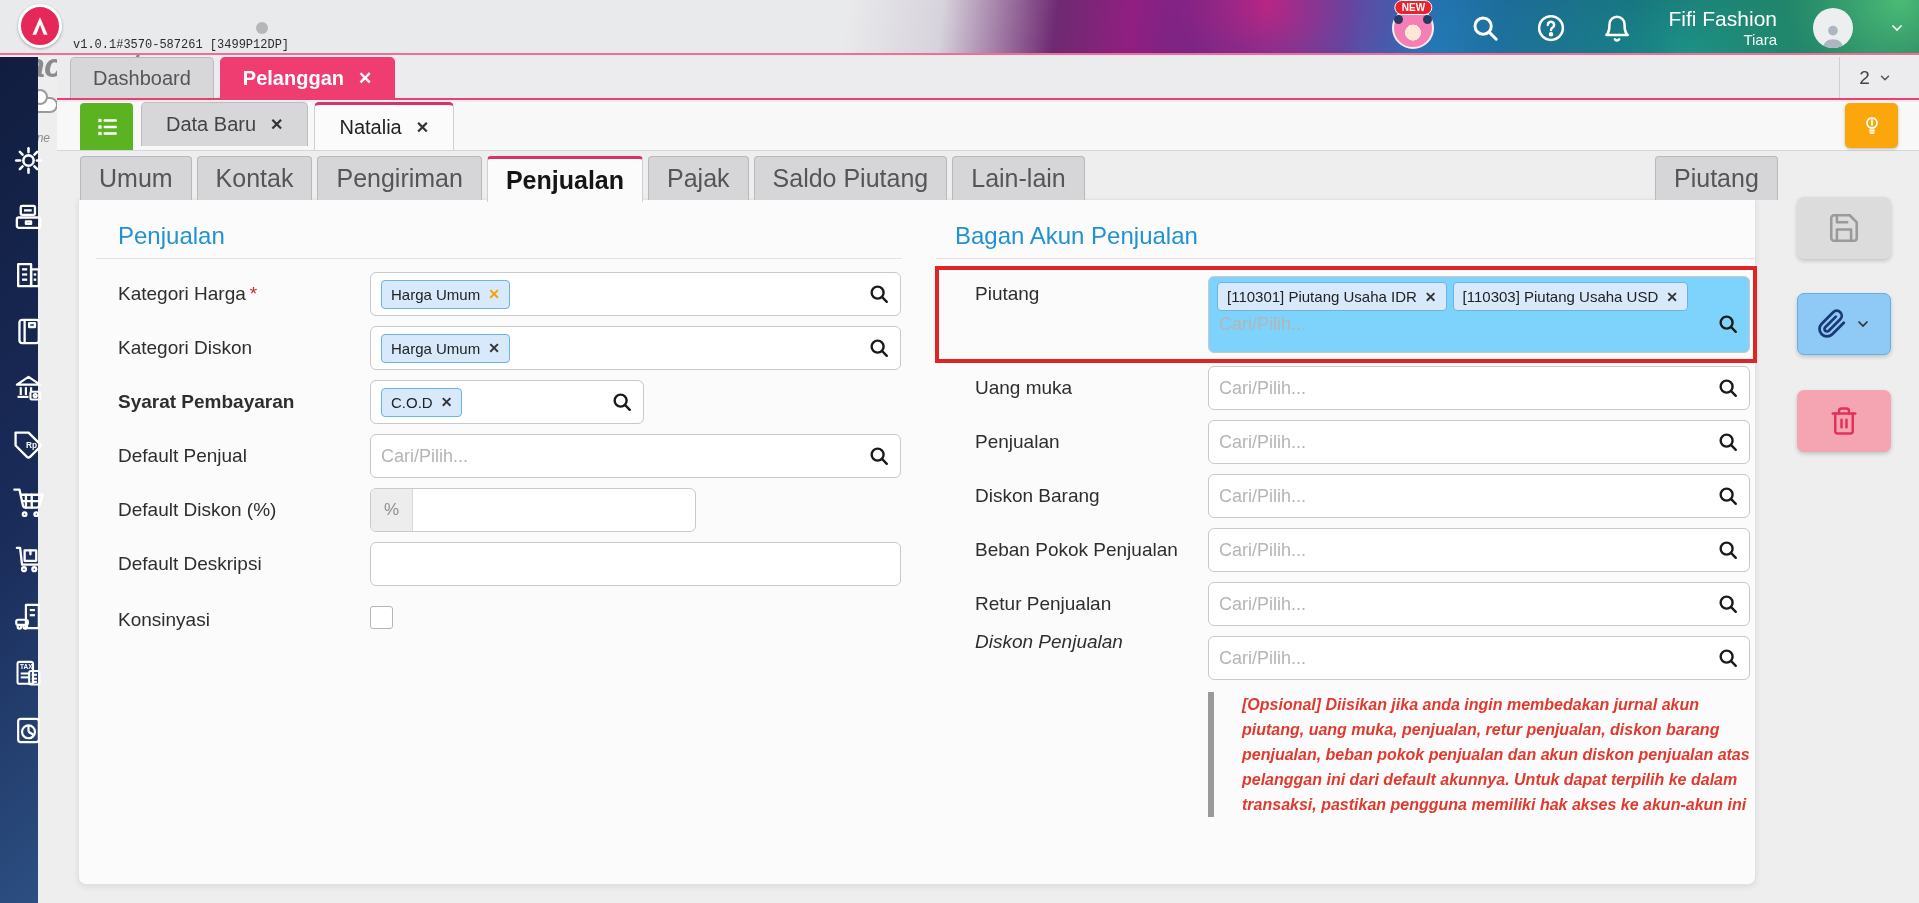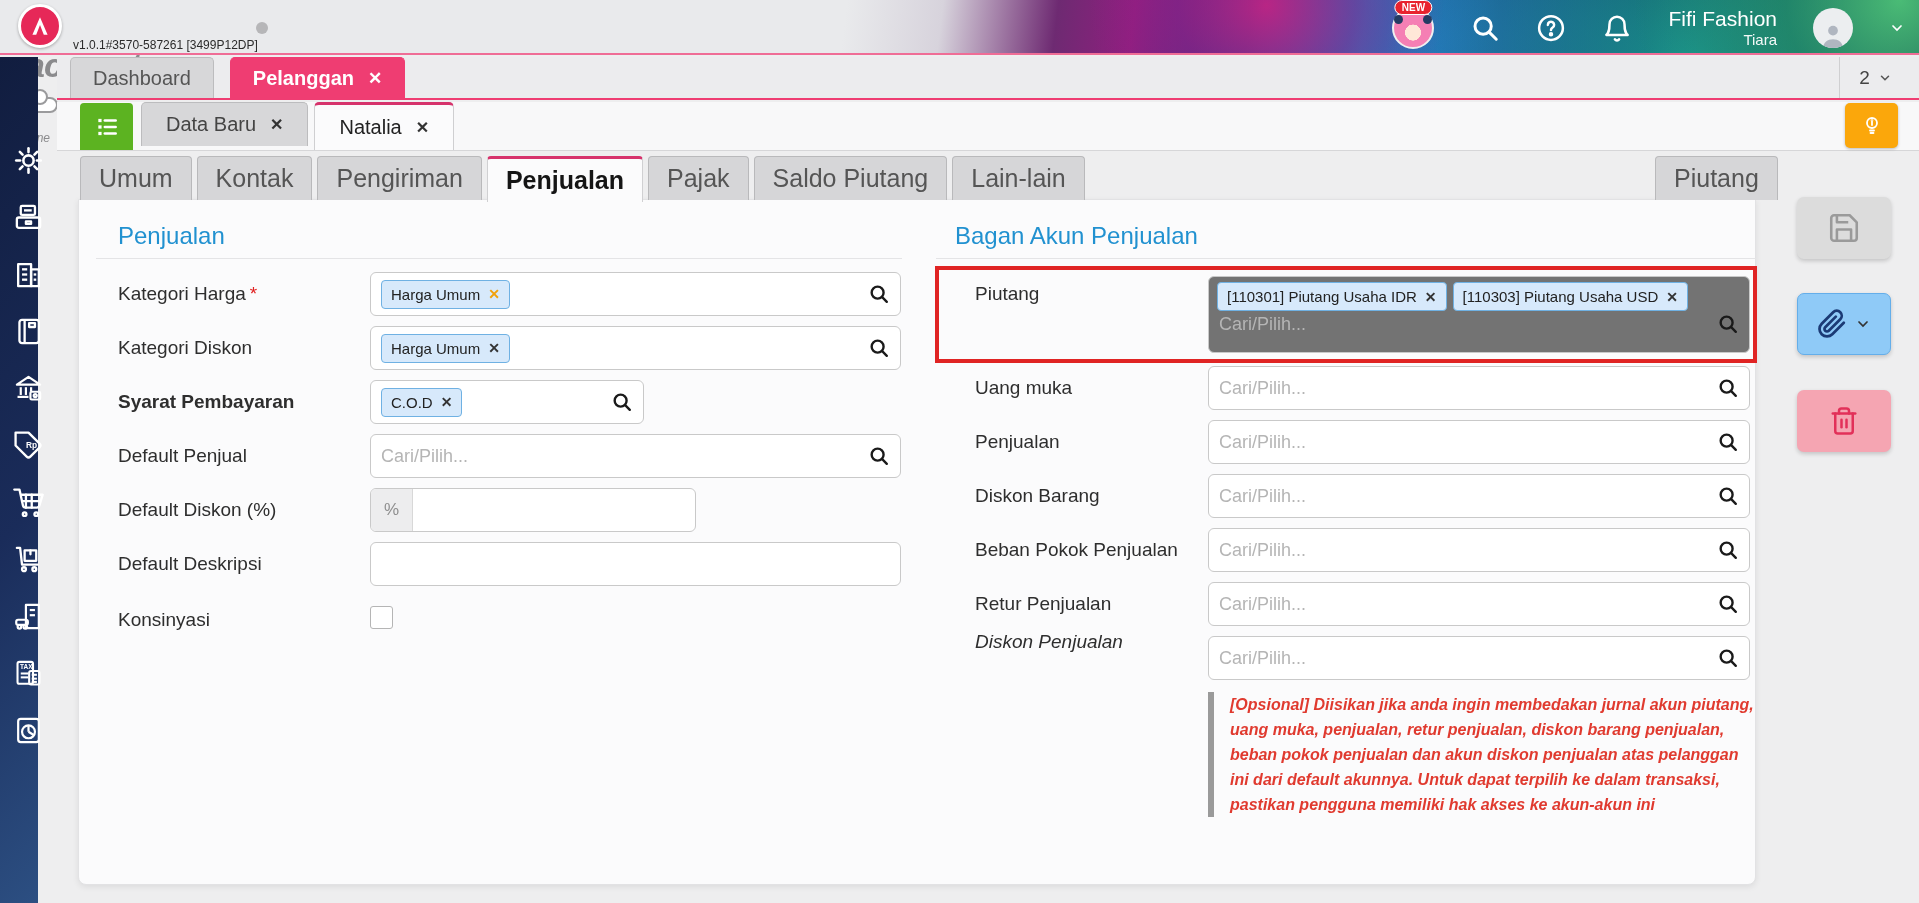--- a/index.html
+++ b/index.html
@@ -22,21 +22,21 @@
     border:3px solid #fff; box-shadow:0 1px 3px rgba(0,0,0,.3);
     display:flex; align-items:center; justify-content:center; }
   .brand-word { font-size:34px; font-weight:bold; font-style:italic; color:#8b8b8d;
     letter-spacing:-1px; margin:-2px 0 0 8px; }
   .brand-online { font-size:12px; color:#8b8b8d; font-style:italic; margin-top:22px; }
   .cloud { position:relative; width:34px; height:16px; margin:8px 0 0 4px; }
   .cloud:before { content:""; position:absolute; left:2px; top:4px; width:30px; height:12px;
     background:#fff; border:2px solid #9a9a9c; border-radius:8px; }
   .cloud:after { content:""; position:absolute; left:10px; top:-4px; width:12px; height:12px;
     background:#fff; border:2px solid #9a9a9c; border-radius:50%; }
-  .version { position:absolute; left:73px; top:38px; font-size:12px; color:#2b2b2b; }
+  .version { position:absolute; left:73px; top:38px; font-size:12px; color:#2b2b2b;font-family:Liberation Mono, monospace; }
   .gray-dot { position:absolute; left:256px; top:22px; width:12px; height:12px;
     border-radius:50%; background:#b6b6b8; }
   .top-icons { position:absolute; right:0; top:0; height:55px; display:flex;
     align-items:center; gap:36px; padding-right:14px; }
   .tb-ic { width:30px; height:30px; cursor:pointer; }
   .avatar-new { position:relative; width:42px; height:42px; cursor:pointer; }
   .avatar-new .circ { width:42px; height:42px; border-radius:50%;
     background:radial-gradient(circle at 50% 62%, #ffe7d8 0 26%, #f57fb4 27% 72%, #e8558f 100%);
     border:2px solid #f0f0f0; overflow:hidden; }
   .avatar-new .bun1,.avatar-new .bun2 { position:absolute; top:8px; width:9px; height:9px;
@@ -53,21 +53,21 @@
   .chev-white { width:16px; height:16px; cursor:pointer; }
 
   
   .sidebar { position:absolute; left:0; top:57px; width:38px; height:846px;
     background:linear-gradient(135deg,#111d3f 0%,#1a2c5a 55%,#2c4f82 100%); }
   .side-ic { position:absolute; left:13px; width:31px; height:31px; cursor:pointer; }
 
   
   .wrow { position:absolute; left:57px; top:57px; width:1862px; height:43px;
     background:#ececee; border-bottom:2px solid #ef3d72; }
-  .wtabs { position:absolute; left:13px; bottom:0; display:flex; gap:16px; }
+  .wtabs { position:absolute; left:13px; bottom:0; display:flex; gap:6px; }
   .wtab { height:41px; display:flex; align-items:center; gap:14px; padding:0 22px;
     background:#d7d7d9; border:1px solid #bcbcbe; border-bottom:none;
     border-radius:5px 5px 0 0; font-size:20px; color:#555; cursor:pointer; }
   .wtab.active { background:#ef3d72; border-color:#ef3d72; color:#fff; font-weight:bold; }
   .wtab .x { font-size:17px; font-weight:bold; cursor:pointer; }
   .wcounter { position:absolute; right:8px; top:0; height:41px; width:72px;
     display:flex; align-items:center; justify-content:center; gap:8px;
     border-left:1px solid #cfcfd1; color:#444; font-size:19px; cursor:pointer; }
 
   
@@ -119,30 +119,30 @@
   .chip .cx.orange { color:#f1a10a; }
   .pct-prefix { width:42px; height:42px; margin-left:-10px; border-radius:5px 0 0 5px;
     background:#ededee; border-right:1px solid #d8d8d8; display:flex; align-items:center;
     justify-content:center; color:#8e8e8e; font-size:17px; flex:none; }
   .checkbox { position:absolute; width:23px; height:23px; border:1px solid #b5b5b5;
     border-radius:3px; background:#fff; cursor:pointer; }
 
   .redbox { position:absolute; left:935px; top:266px; width:822px; height:97px;
     border:4px solid #e02424; z-index:4; pointer-events:none; }
   .multibox { position:absolute; left:1208px; top:276px; width:542px; height:77px;
-    background:#737373; border:1px solid #c9c9c9; border-radius:6px; padding:5px 8px; }
+    background:#7dd3fc; border:1px solid #c9c9c9; border-radius:6px; padding:5px 8px; }
   .multibox .chiprow { display:flex; }
   .multibox .srchrow { display:flex; align-items:center; padding:2px 2px 0 2px; }
   .multibox .srchrow input { border:none; outline:none; flex:1; font-size:18px;
     background:transparent; font-family:"Liberation Sans",sans-serif; }
   .multibox .srchrow input::placeholder { color:#b5b5b5; }
 
   .note { position:absolute; left:1208px; top:692px; width:548px; display:flex; }
   .note-bar { width:6px; background:#9a9a9a; flex:none; }
-  .note-text { padding-left:16px; font-size:16px; font-style:italic; font-weight:bold;
+  .note-text { padding-left:28px; font-size:16px; font-style:italic; font-weight:bold;
     color:#e03a2f; line-height:25px; }
 
   
   .act { position:absolute; left:1797px; width:94px; height:62px; border-radius:7px;
     display:flex; align-items:center; justify-content:center; cursor:pointer;
     box-shadow:0 2px 4px rgba(0,0,0,.18); }
   .act-save { top:197px; background:#dcdcdc; }
   .act-attach { top:293px; background:#8fcaf7; border:1px solid #64aeea; gap:8px; }
   .act-del { top:390px; background:#f5a5b2; }
 </style>

